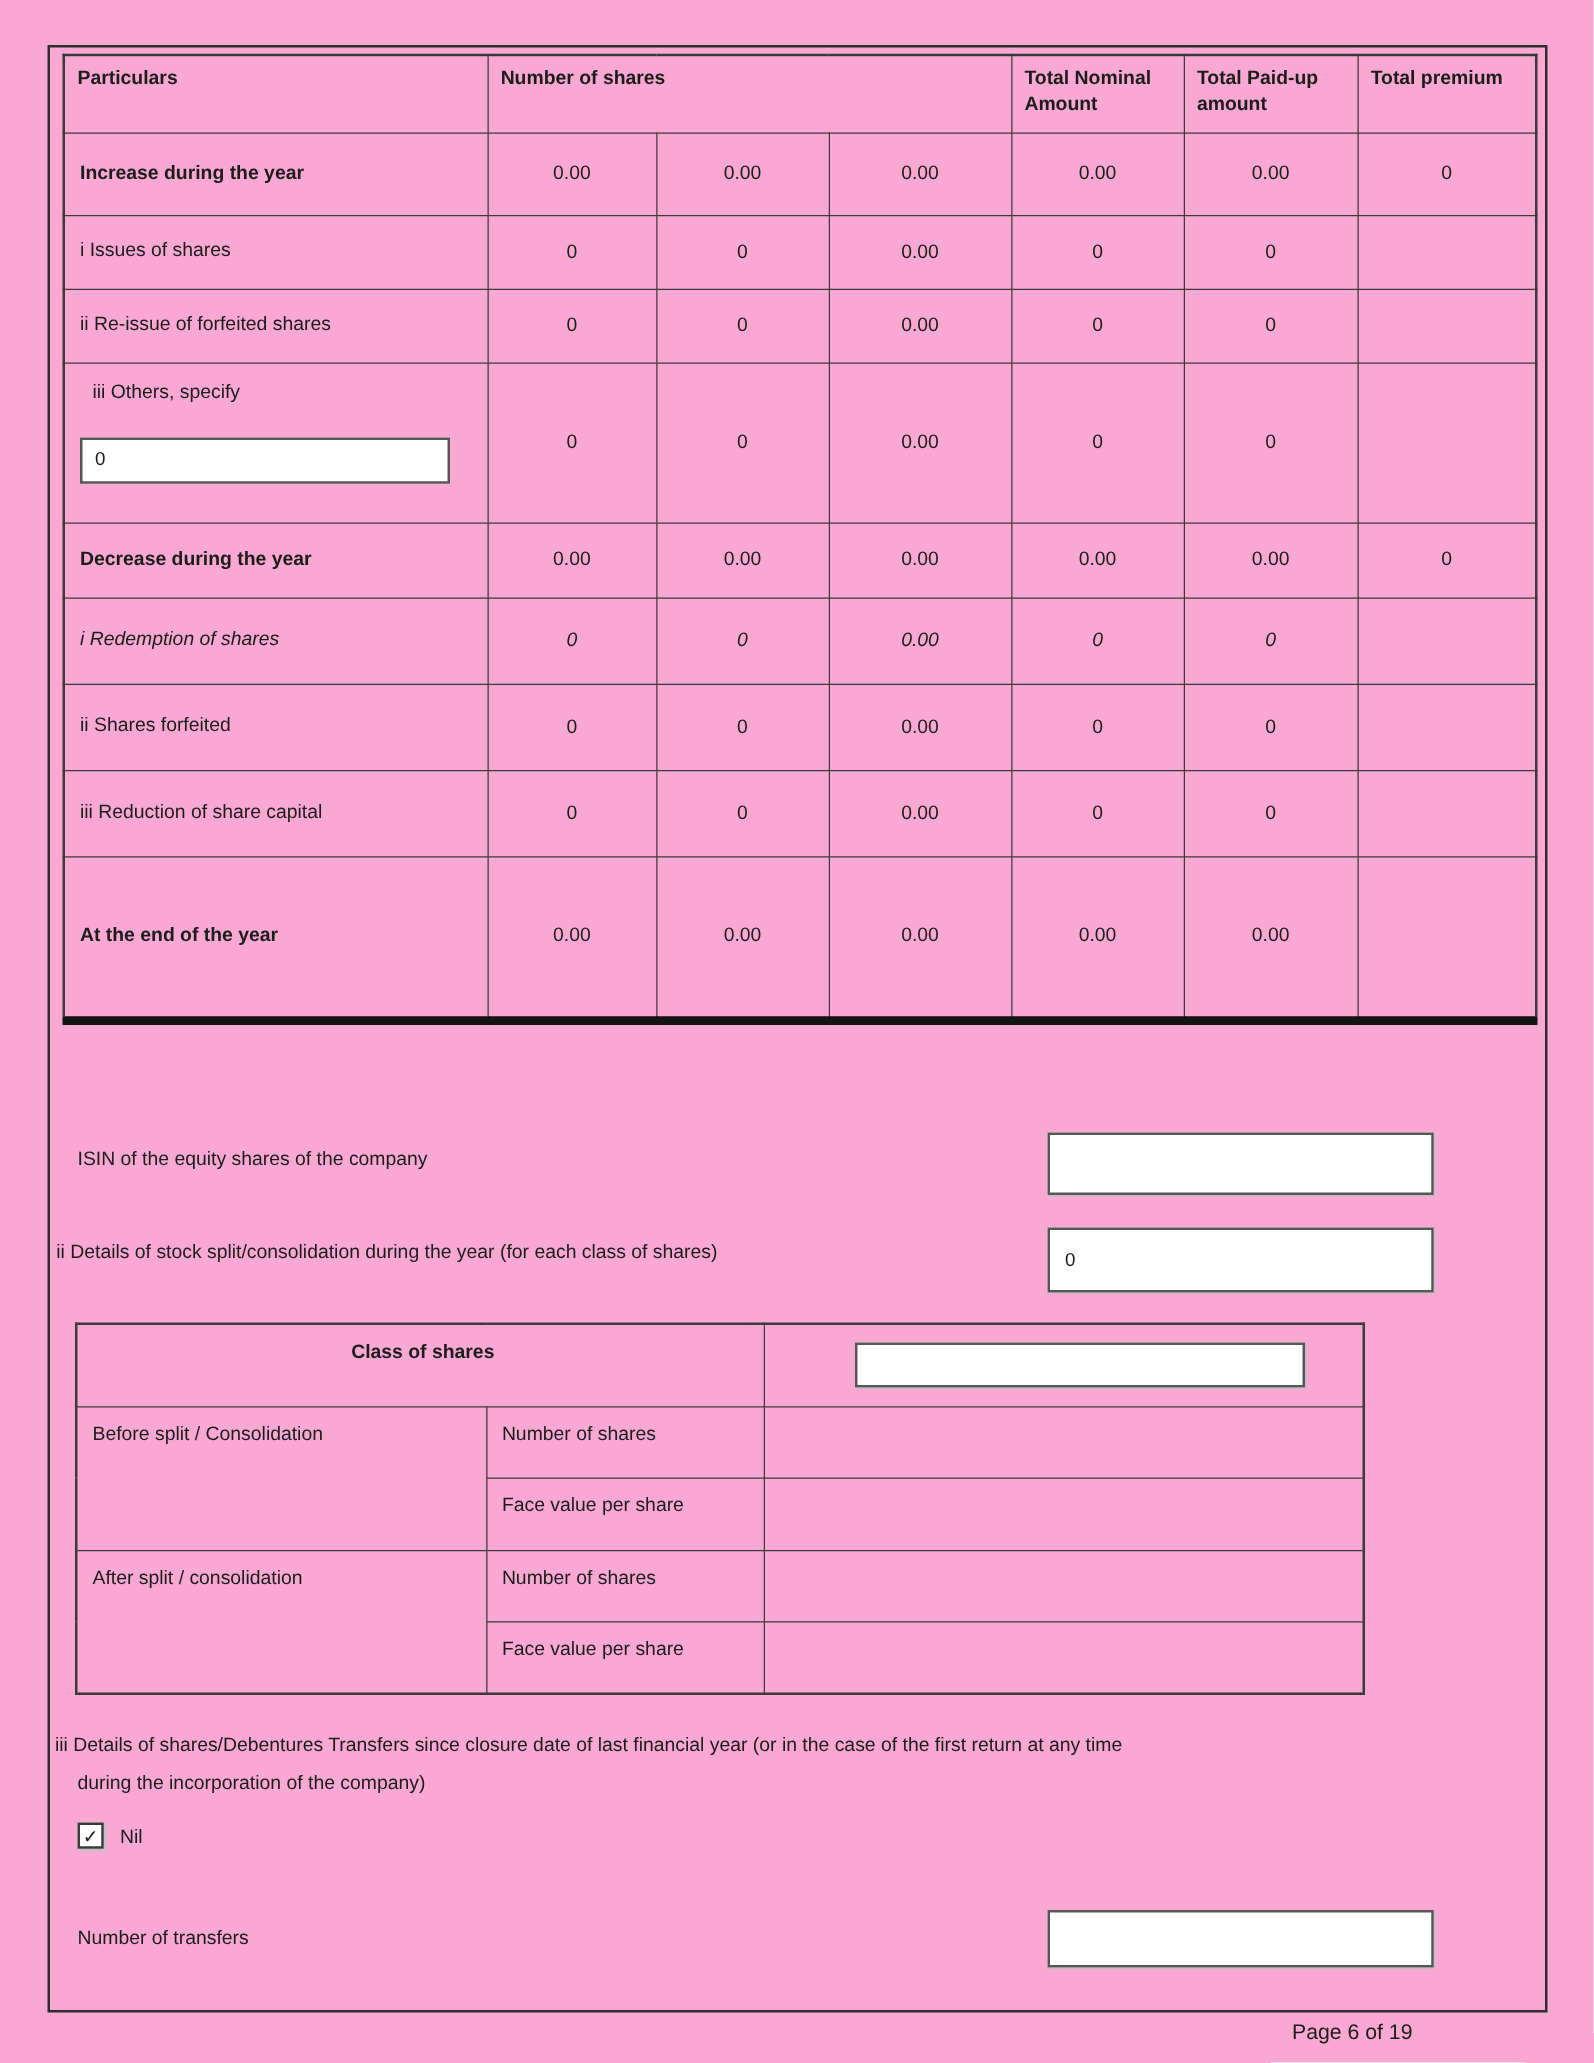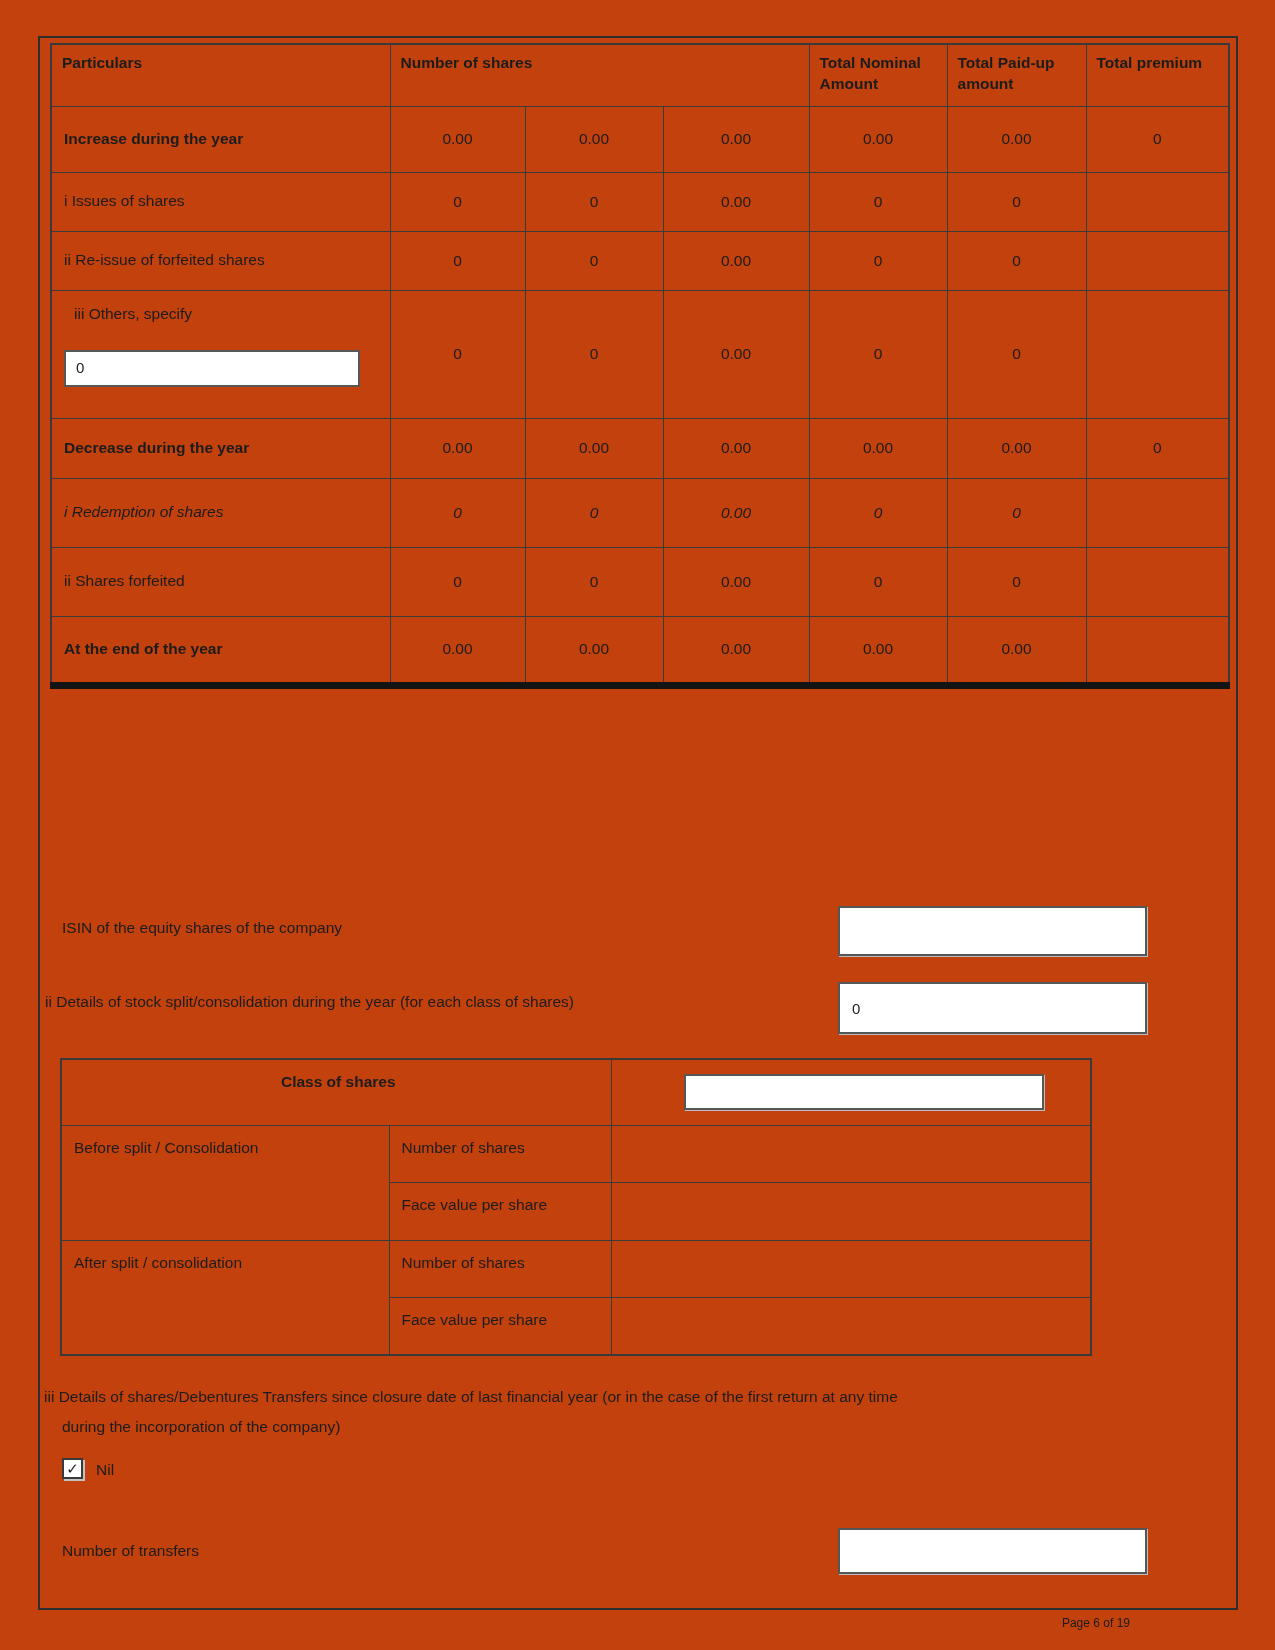--- a/index.html
+++ b/index.html
@@ -1,17 +1,17 @@
 <!DOCTYPE html>
 <html><head>
 <meta charset="utf-8">
 <style>
   html,body{margin:0;padding:0;background:#fff;}
   .page{
-    position:relative;width:1275px;height:1650px;background:#c2410c;
+    position:relative;width:1275px;height:1650px;background:#f9a8d4;
     font-family:"Liberation Sans",sans-serif;color:#1c1c1c;overflow:hidden;
   }
   .frame{
     position:absolute;left:38px;top:36px;width:1200px;height:1574px;
     border:2px solid #2e2e2e;box-sizing:border-box;
   }
   
   table.main{
     position:absolute;left:50px;top:43px;width:1178px;
     border-collapse:collapse;table-layout:fixed;
@@ -70,21 +70,21 @@
     width:360px;height:36px;margin:2px 0 0 60px;background:#fff;
     border:2px solid #565656;box-sizing:border-box;box-shadow:1px 1px 0 #bdbdbd;
   }
   
   .checkbox{
     position:absolute;left:62px;top:1458px;width:21px;height:21px;
     border:2px solid #3a3a3a;box-sizing:border-box;background:#fff;
     box-shadow:2px 2px 0 #c2c2c2;display:flex;align-items:center;justify-content:center;
     font-size:15px;color:#1c1c1c;
   }
-  .footer{position:absolute;top:1616px;left:980px;width:150px;text-align:right;font-size:12px;}
+  .footer{position:absolute;top:1616px;left:980px;width:150px;text-align:right;font-size:17px;}
 </style>
 </head>
 <body>
 
 <div class="page">
   <div class="frame"></div>
 
   <table class="main">
     <colgroup>
       <col style="width:339px">
@@ -162,20 +162,29 @@
         <tr>
           <td class="pcell"><span class="rlabel">ii Shares forfeited</span></td>
           <td class="vcell">0</td>
           <td class="vcell">0</td>
           <td class="vcell">0.00</td>
           <td class="vcell">0</td>
           <td class="vcell">0</td>
           <td class="vcell"></td>
         </tr>
         <tr>
+          <td class="pcell"><span class="rlabel">iii Reduction of share capital</span></td>
+          <td class="vcell">0</td>
+          <td class="vcell">0</td>
+          <td class="vcell">0.00</td>
+          <td class="vcell">0</td>
+          <td class="vcell">0</td>
+          <td class="vcell"></td>
+        </tr>
+        <tr>
           <td class="pcell bold"><span class="rlabel">At the end of the year</span></td>
           <td class="vcell">0.00</td>
           <td class="vcell">0.00</td>
           <td class="vcell">0.00</td>
           <td class="vcell">0.00</td>
           <td class="vcell">0.00</td>
           <td class="vcell"></td>
         </tr>
       </tbody>
   </table>

